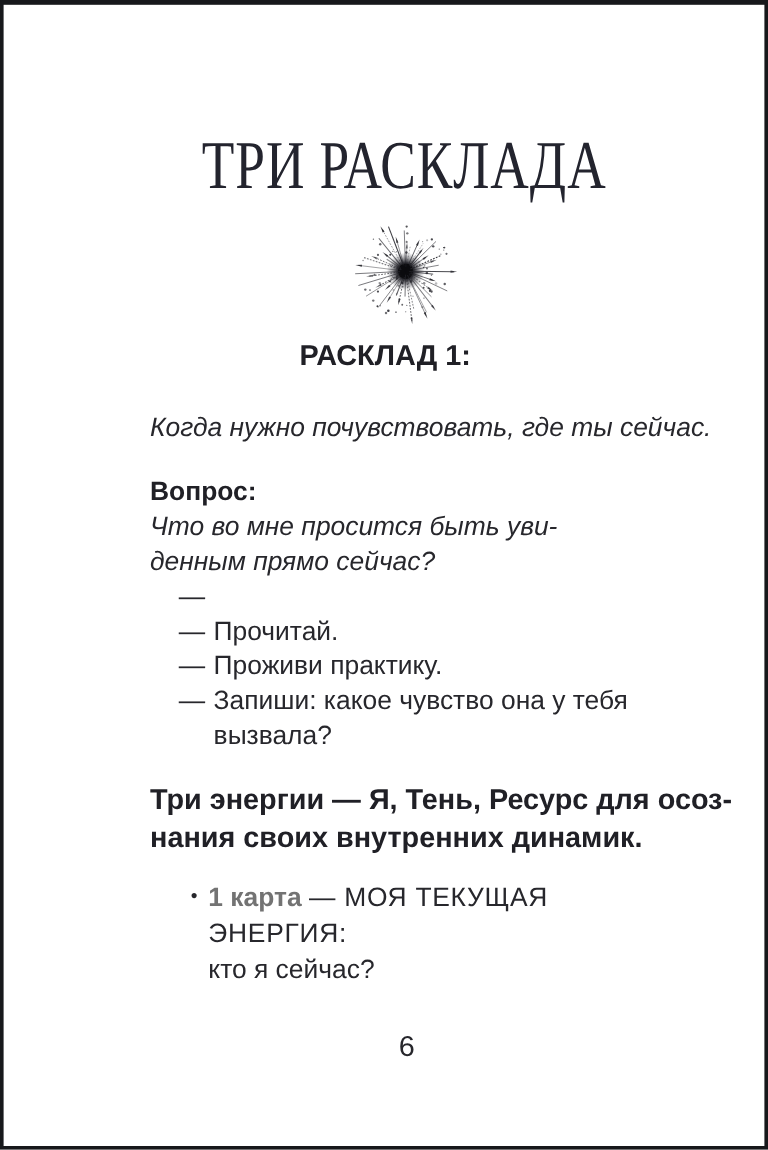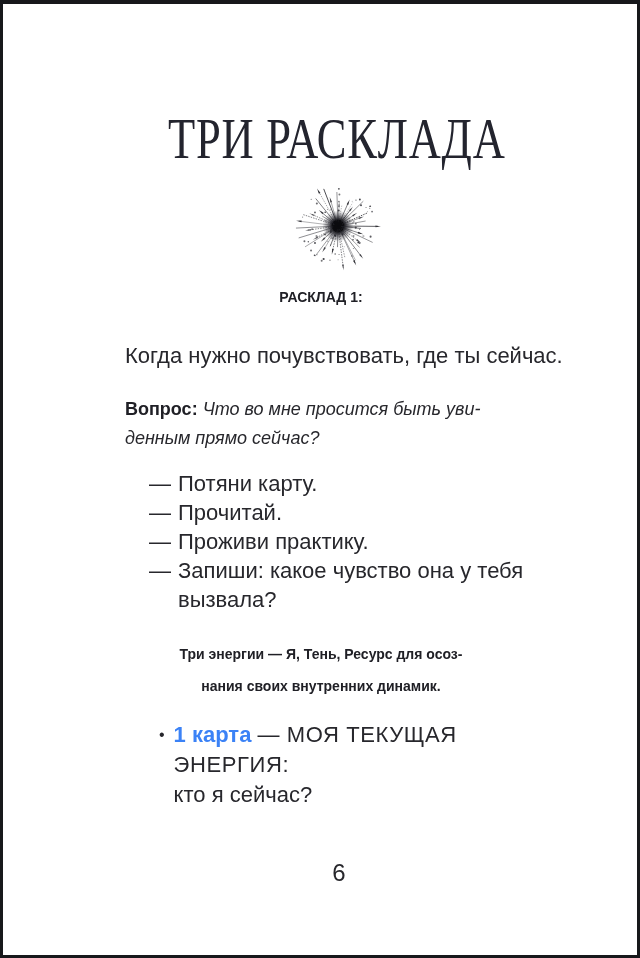--- a/index.html
+++ b/index.html
@@ -22,39 +22,39 @@
     color:#23242e;text-align:center;
     margin:106px 0 0 0;letter-spacing:1px;white-space:pre;
     transform:scaleX(.78);transform-origin:center;
   }
   .ornament{
     margin-top:13px;height:92px;
     display:flex;justify-content:center;align-items:center;
     transform:translateX(17px);
   }
   .sec-head{
-    text-align:center;font-weight:700;font-size:14px;line-height:32px;
+    text-align:center;font-weight:700;font-size:24px;line-height:32px;
     color:#202026;
   }
   .sec-head-1{margin-top:9px;}
   .sec-head-2{margin-top:24px;}
-  .intro{margin:28px 0 0 0;font-size:22px;line-height:29px;white-space:pre;}
-  .question{margin:25px 0 16px 0;font-size:18px;line-height:29px;}
+  .intro{margin:28px 0 0 0;font-size:22px;line-height:29px;white-space:pre;font-style:italic;}
+  .question{margin:25px 0 0 0;font-size:22px;line-height:29px;}
   .question b{font-style:normal;color:#202026;}
   .question i{white-space:pre;}
   .steps{margin:0 0 0 24px;font-size:22px;line-height:29px;}
   .step{display:flex;align-items:flex-start;}
   .dash{flex:none;margin-right:7px;}
   .step-text{white-space:pre;}
   .bullet{
     margin:18px 0 0 34px;display:flex;align-items:flex-start;
     font-size:22px;line-height:30px;
   }
   .bullet-marker{flex:none;font-size:16px;line-height:30px;margin-right:9px;}
-  .bullet-body b{color:#3b82f6;}
+  .bullet-body b{color:#737373;}
   .caps{letter-spacing:.6px;}
   .pagenum{
     position:absolute;left:122px;right:84px;bottom:68px;
     text-align:center;font-size:24px;color:#27272c;
   }
 </style>
 </head>
 <body>
 
 <div class="page">
@@ -214,21 +214,20 @@
   </div>
 
   <p class="intro">Когда нужно почувствовать, где ты сейчас.</p>
 
   <p class="question"><b>Вопрос:</b> <i>Что во мне просится быть уви-
 денным прямо сейчас?</i></p>
 
   <div class="steps">
     <div class="step">
       <span class="dash">—</span>
-      <span class="step-text">Потяни карту.</span>
     </div>
     <div class="step">
       <span class="dash">—</span>
       <span class="step-text">Прочитай.</span>
     </div>
     <div class="step">
       <span class="dash">—</span>
       <span class="step-text">Проживи практику.</span>
     </div>
     <div class="step">

